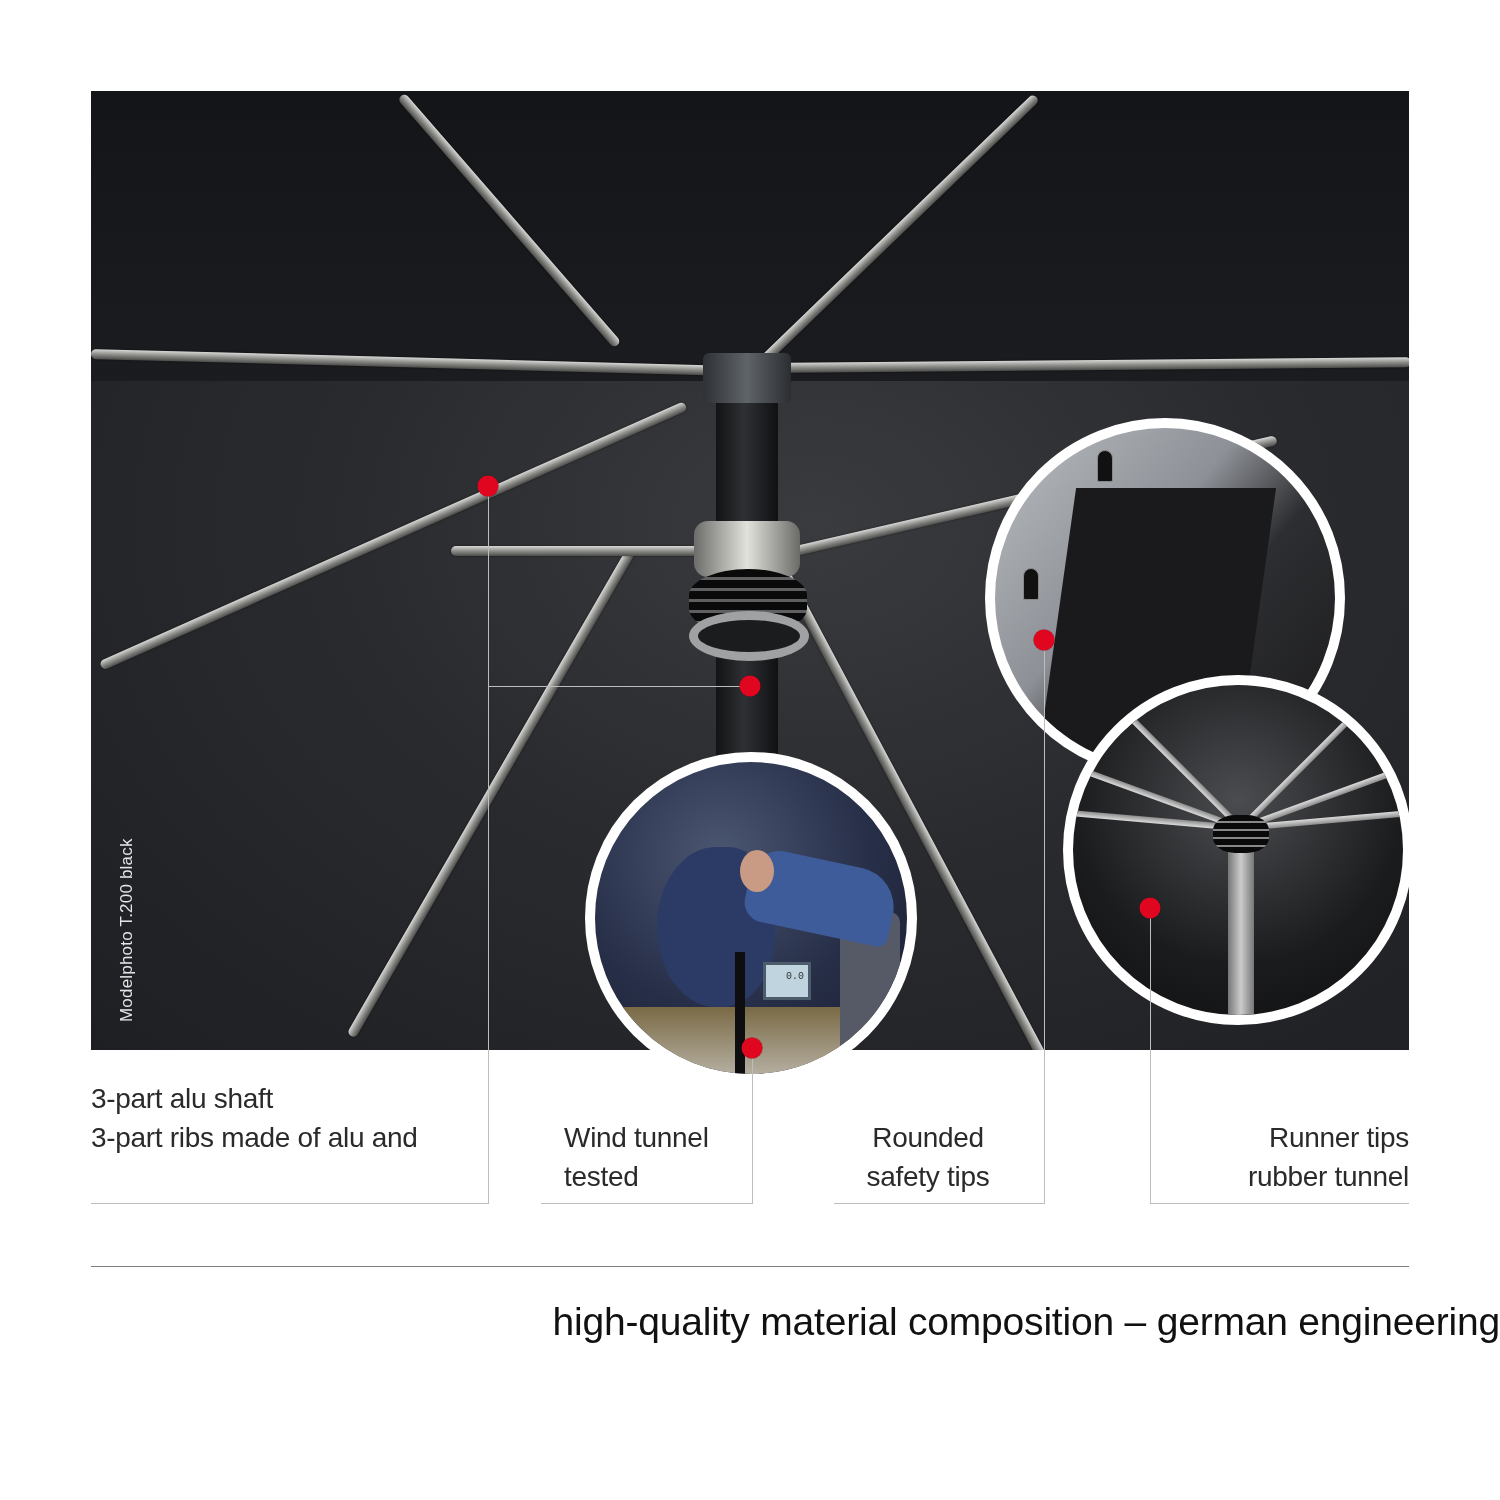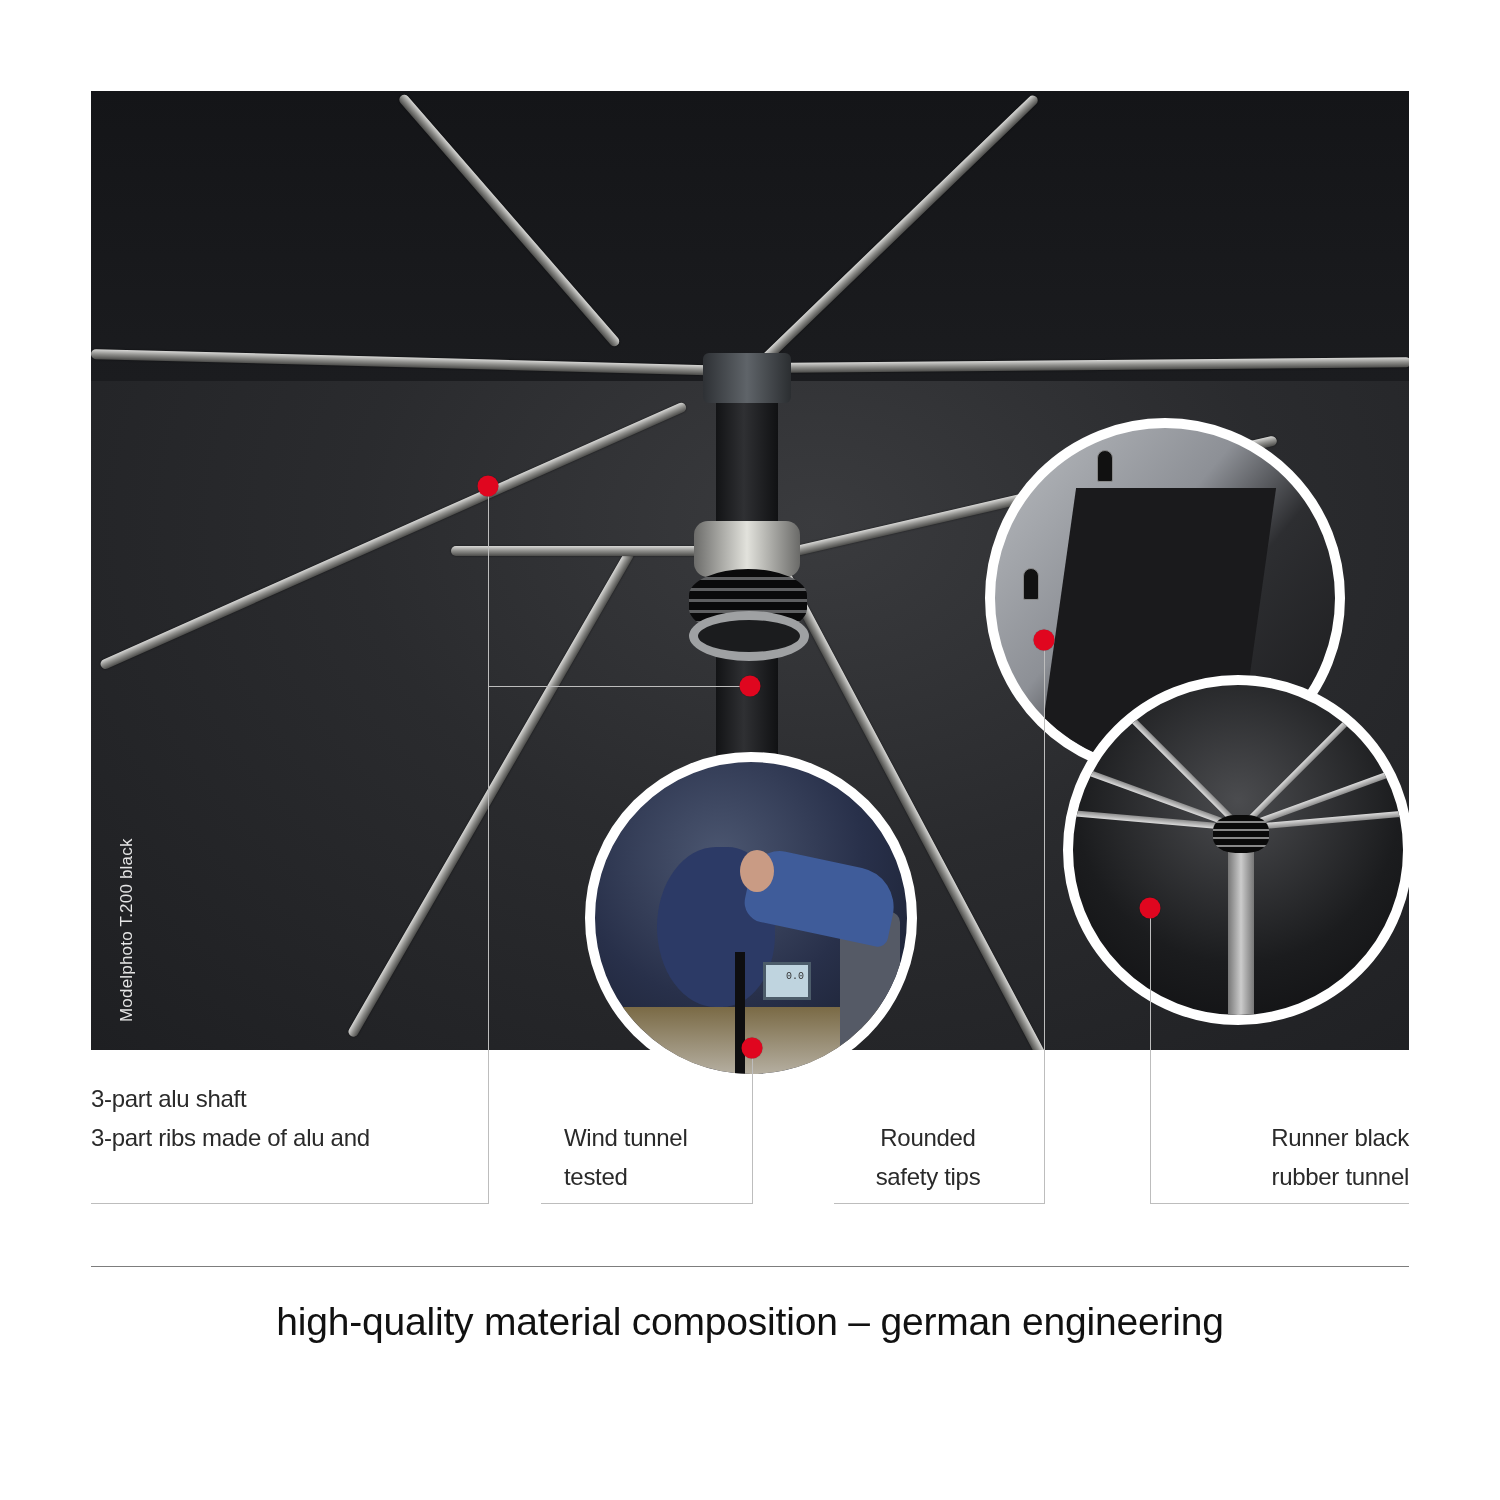--- a/index.html
+++ b/index.html
@@ -41,26 +41,26 @@
 
   .tips-canopy { position:absolute; left:60px; top:60px; width:200px; height:300px; background:#1a1a1c; transform:skewX(-8deg); }
   .tip { position:absolute; width:14px; height:30px; background:#111; border-radius:8px 8px 2px 2px; border:1px solid #888; }
   .runner-shaft { position:absolute; left:155px; top:150px; width:26px; height:200px; background:linear-gradient(90deg,#777,#ccc,#777); }
   .runner-springs { position:absolute; left:140px; top:130px; width:56px; height:38px; border-radius:40%; background:repeating-linear-gradient(180deg,#0a0a0a 0 6px,#888 6px 8px); }
   .runner-rib { position:absolute; height:6px; background:linear-gradient(180deg,#dcdcdc,#8c8c8c); transform-origin:0 50%; }
 
   .dot { position:absolute; width:21px; height:21px; border-radius:50%; background:#e0061f; transform:translate(-50%,-50%); box-shadow:0 0 1px rgba(0,0,0,.4); }
   .leader { position:absolute; background:#bdbdbd; }
 
-  .label { position:absolute; font-size:24px; line-height:39px; color:#2a2a2a; font-weight:normal; letter-spacing:-0.3px; }
+  .label { position:absolute; font-size:28px; line-height:39px; color:#2a2a2a; font-weight:normal; letter-spacing:-0.3px; }
   .label.right { text-align:right; }
   .underline { position:absolute; height:1px; background:#bdbdbd; }
 
   .rule { position:absolute; left:91px; top:1266px; width:1318px; height:1px; background:#7d7d7d; }
-  .tagline { position:absolute; left:0; top:1300px; width:1500px; text-align:center; font-size:39px; color:#111; letter-spacing:-0.2px; }
+  .tagline { position:absolute; left:0; top:1300px; width:1500px; text-align:right; font-size:39px; color:#111; letter-spacing:-0.2px; }
 </style>
 </head>
 <body>
 
 <div class="photo">
   <div class="canopy-top"></div>
 
   <div class="rib" style="left:0;top:258px;width:650px;transform:rotate(1.5deg);"></div>
   <div class="rib" style="left:660px;top:272px;width:660px;transform:rotate(-0.5deg);"></div>
   <div class="rib" style="left:310px;top:0;width:330px;transform:rotate(49deg);"></div>
@@ -133,19 +133,19 @@
 </div>
 <div class="underline" style="left:541px;top:1203px;width:212px;"></div>
 
 <div class="label right" style="left:834px;top:1118px;width:188px;text-align:center;">
   <div>Rounded</div>
   <div>safety tips</div>
 </div>
 <div class="underline" style="left:834px;top:1203px;width:211px;"></div>
 
 <div class="label right" style="left:1150px;top:1118px;width:259px;">
-  <div>Runner black</div>
+  <div>Runner tips</div>
   <div>rubber tunnel</div>
 </div>
 <div class="underline" style="left:1150px;top:1203px;width:259px;"></div>
 
 <div class="rule"></div>
 <div class="tagline">high-quality material composition – german engineering</div>
 
 </body></html>

